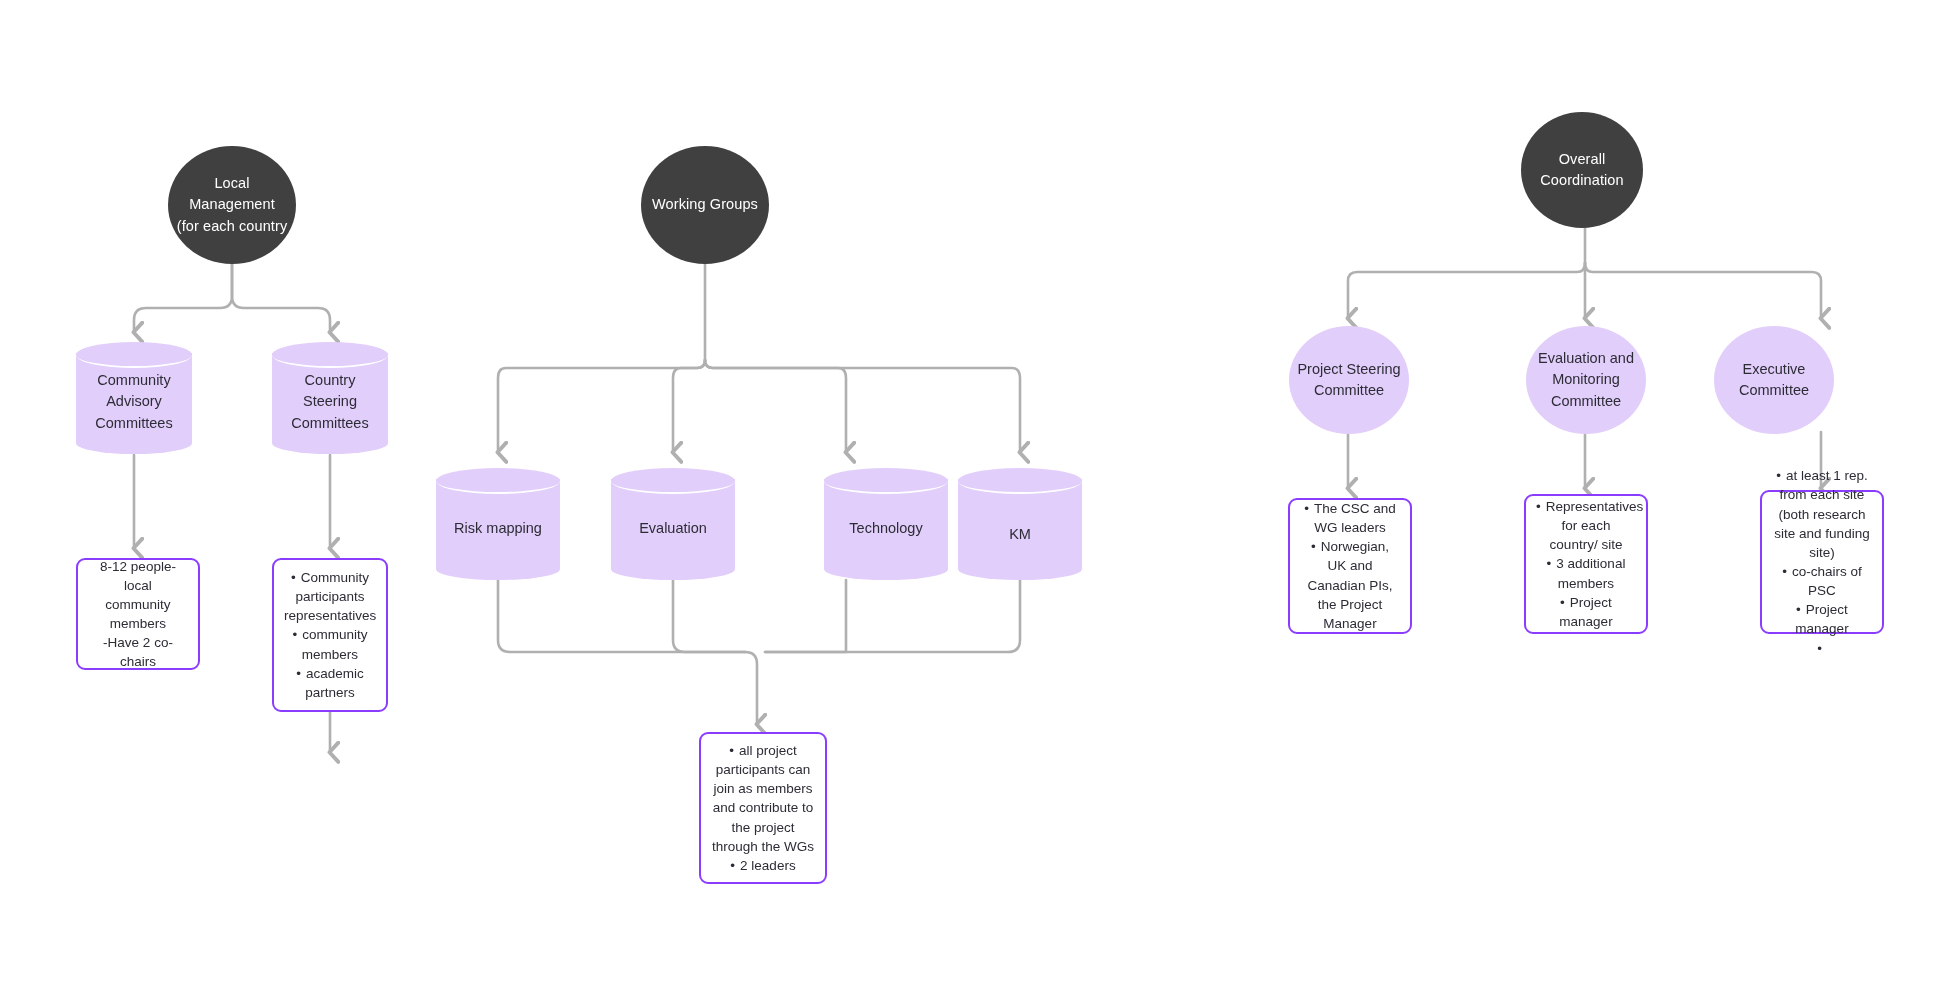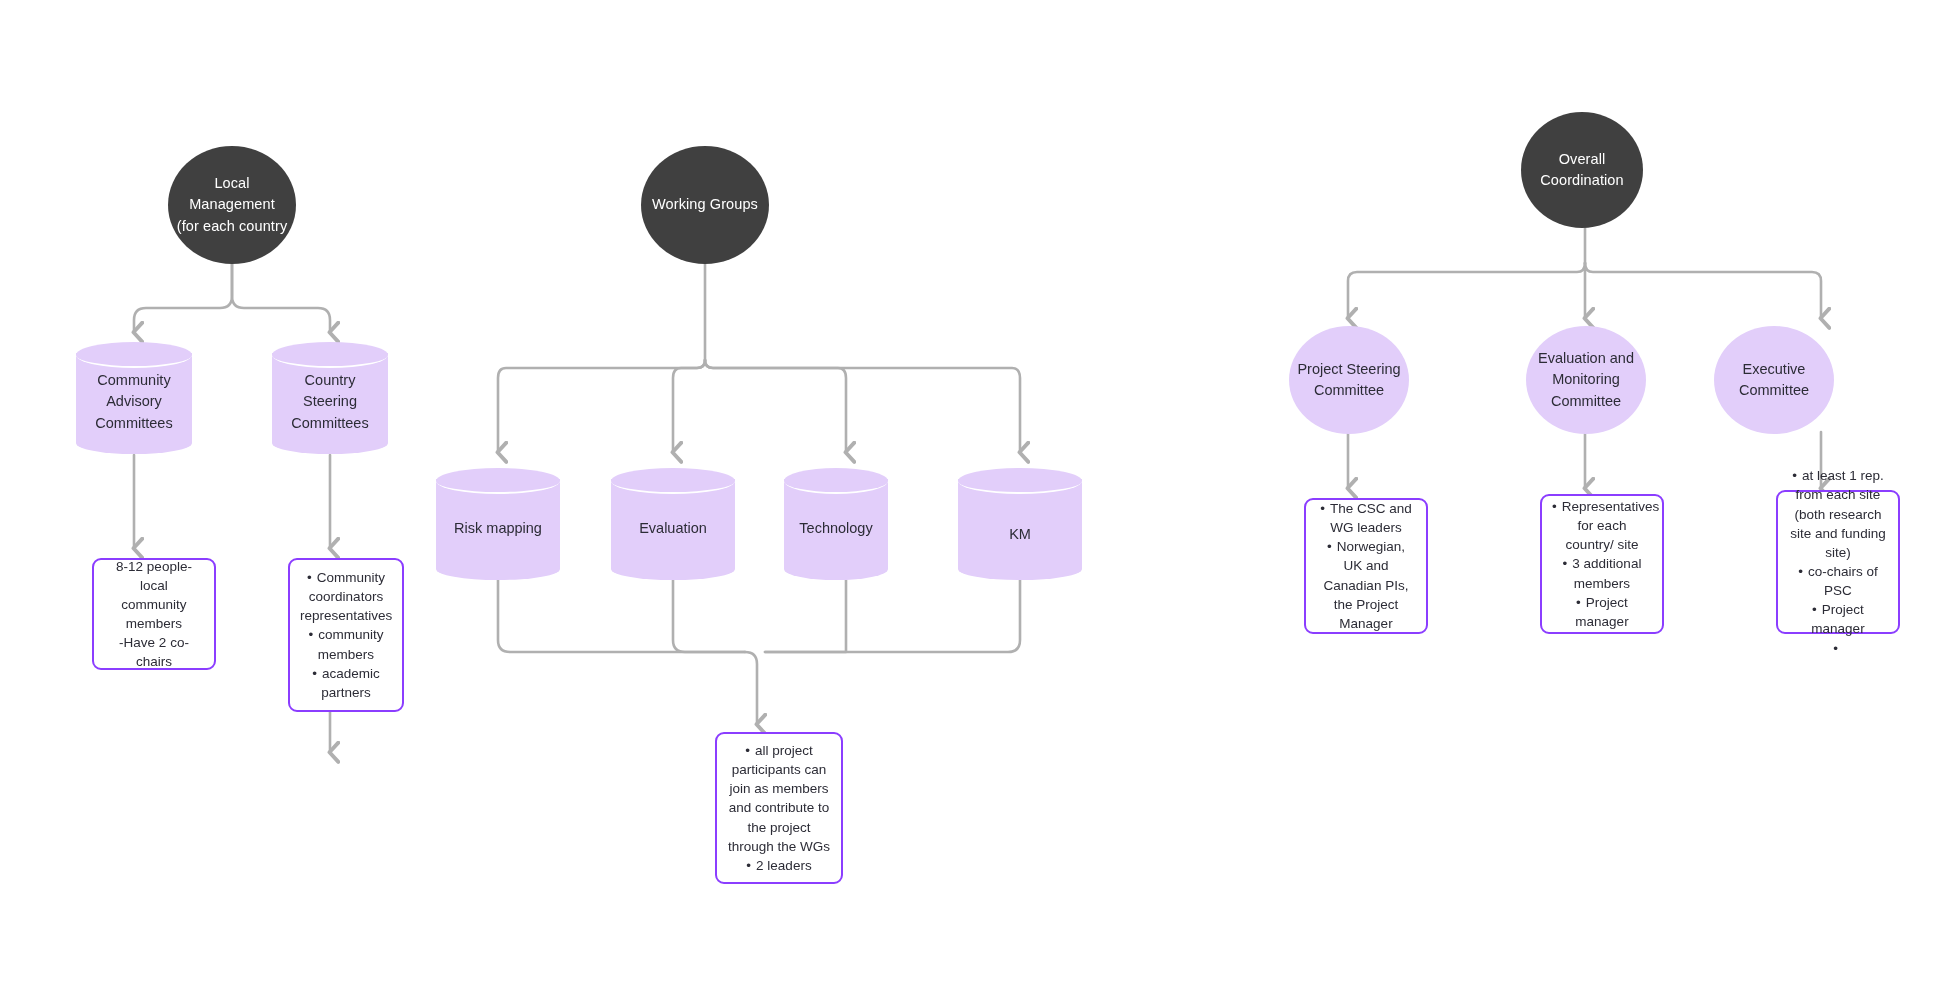--- a/index.html
+++ b/index.html
@@ -95,21 +95,20 @@
   .note-box {
     border: 2.5px solid #8b3dff;
     border-radius: 9px;
     background: #ffffff;
     color: #2c2c36;
     font-size: 13.5px;
     line-height: 1.42;
     align-items: center;
     justify-content: flex-end;
     padding: 8px 10px;
-    margin-left: 16px;
   }
   .note-inner {
     width: 100%;
   }
   .note-inner ul {
     margin: 0;
     padding: 0;
     list-style: none;
   }
   .note-inner li {
@@ -199,21 +198,21 @@
       <p>8-12 people-local</p>
       <p>community</p>
       <p>members</p>
       <p>-Have 2 co-chairs</p>
     </div>
   </div>
 
   <div class="node note-box" style="left:272px; top:558px; width:116px; height:154px;">
     <div class="note-inner">
       <ul>
-        <li class="bulleted">Community coordinators representatives</li>
+        <li class="bulleted">Community participants representatives</li>
         <li class="bulleted">community members</li>
         <li class="bulleted">academic partners</li>
       </ul>
     </div>
   </div>
 
 
   <div class="node circle-root" style="left:641px; top:146px; width:128px; height:118px;text-align:right;">
     <span>Working Groups</span>
   </div>
@@ -223,21 +222,21 @@
     <div class="cyl-top"></div>
     <span class="cyl-label" style="margin-top:10px;">Risk mapping</span>
   </div>
 
   <div class="node cylinder" style="left:611px; top:468px; width:124px; height:112px;">
     <div class="cyl-body"></div>
     <div class="cyl-top"></div>
     <span class="cyl-label" style="margin-top:10px;">Evaluation</span>
   </div>
 
-  <div class="node cylinder" style="left:784px; top:468px; width:104px; height:112px;">
+  <div class="node cylinder" style="left:824px; top:468px; width:124px; height:112px;">
     <div class="cyl-body"></div>
     <div class="cyl-top"></div>
     <span class="cyl-label" style="margin-top:10px;">Technology</span>
   </div>
 
   <div class="node cylinder" style="left:958px; top:468px; width:124px; height:112px;">
     <div class="cyl-body"></div>
     <div class="cyl-top"></div>
     <span class="cyl-label" style="margin-top:21px;">KM</span>
   </div>

